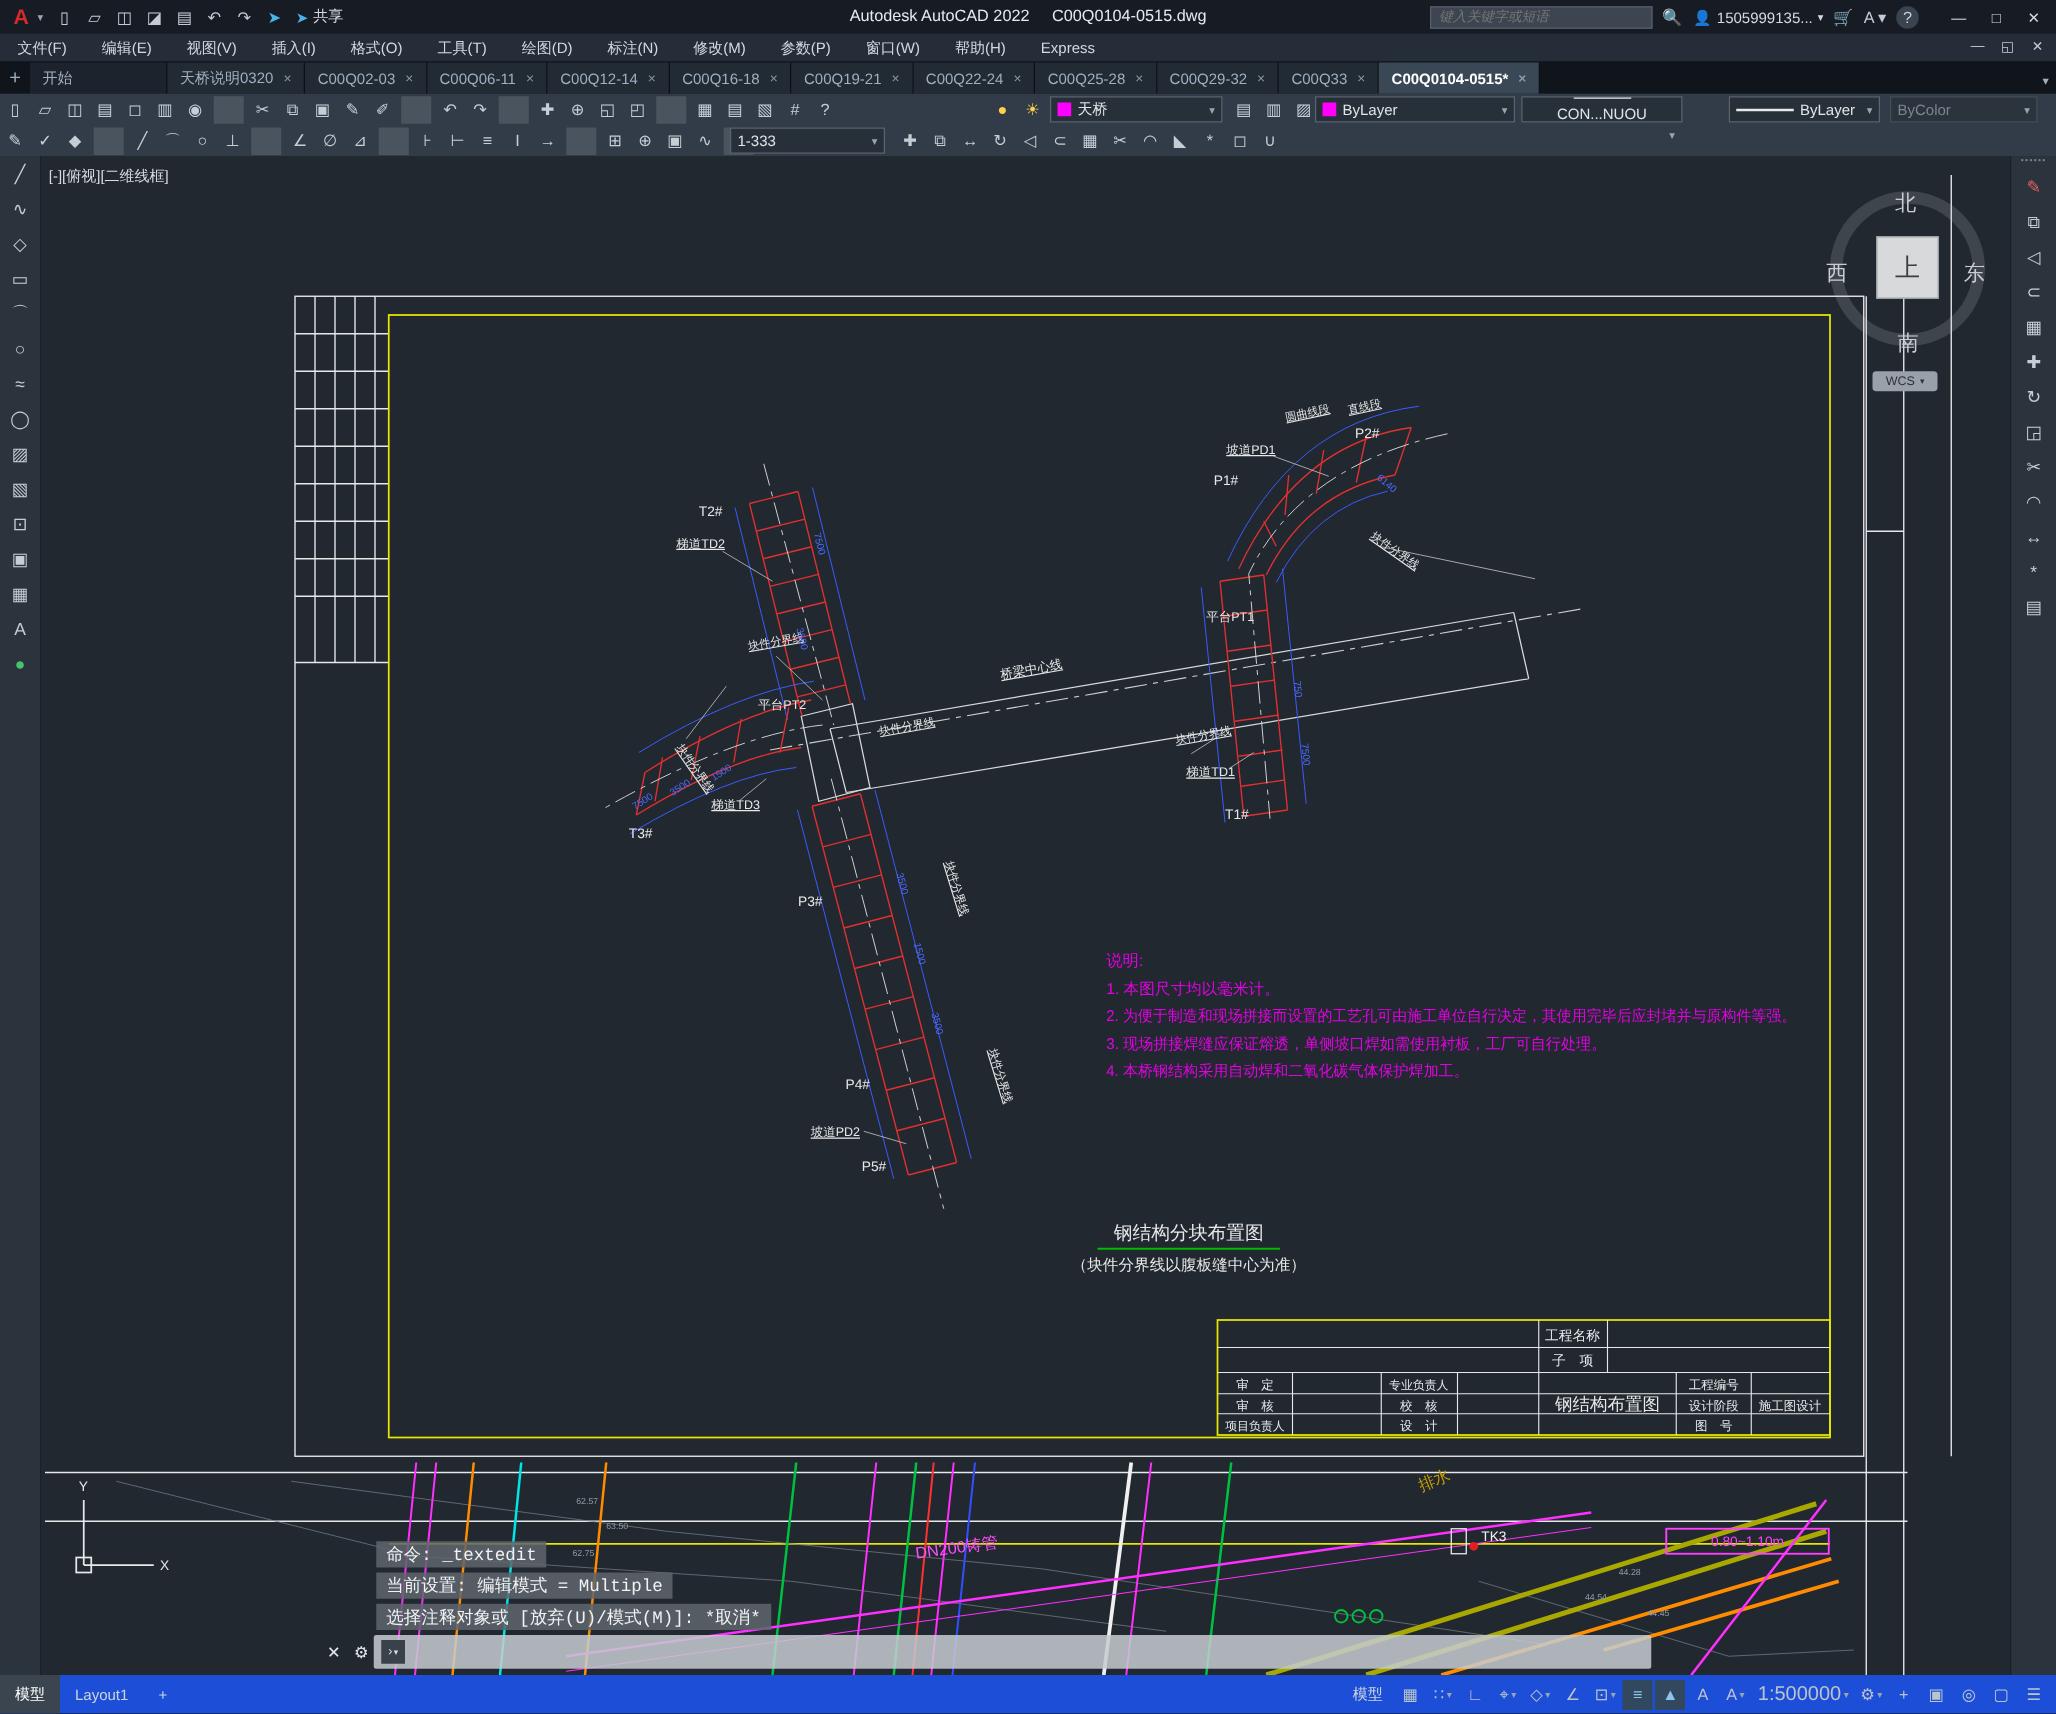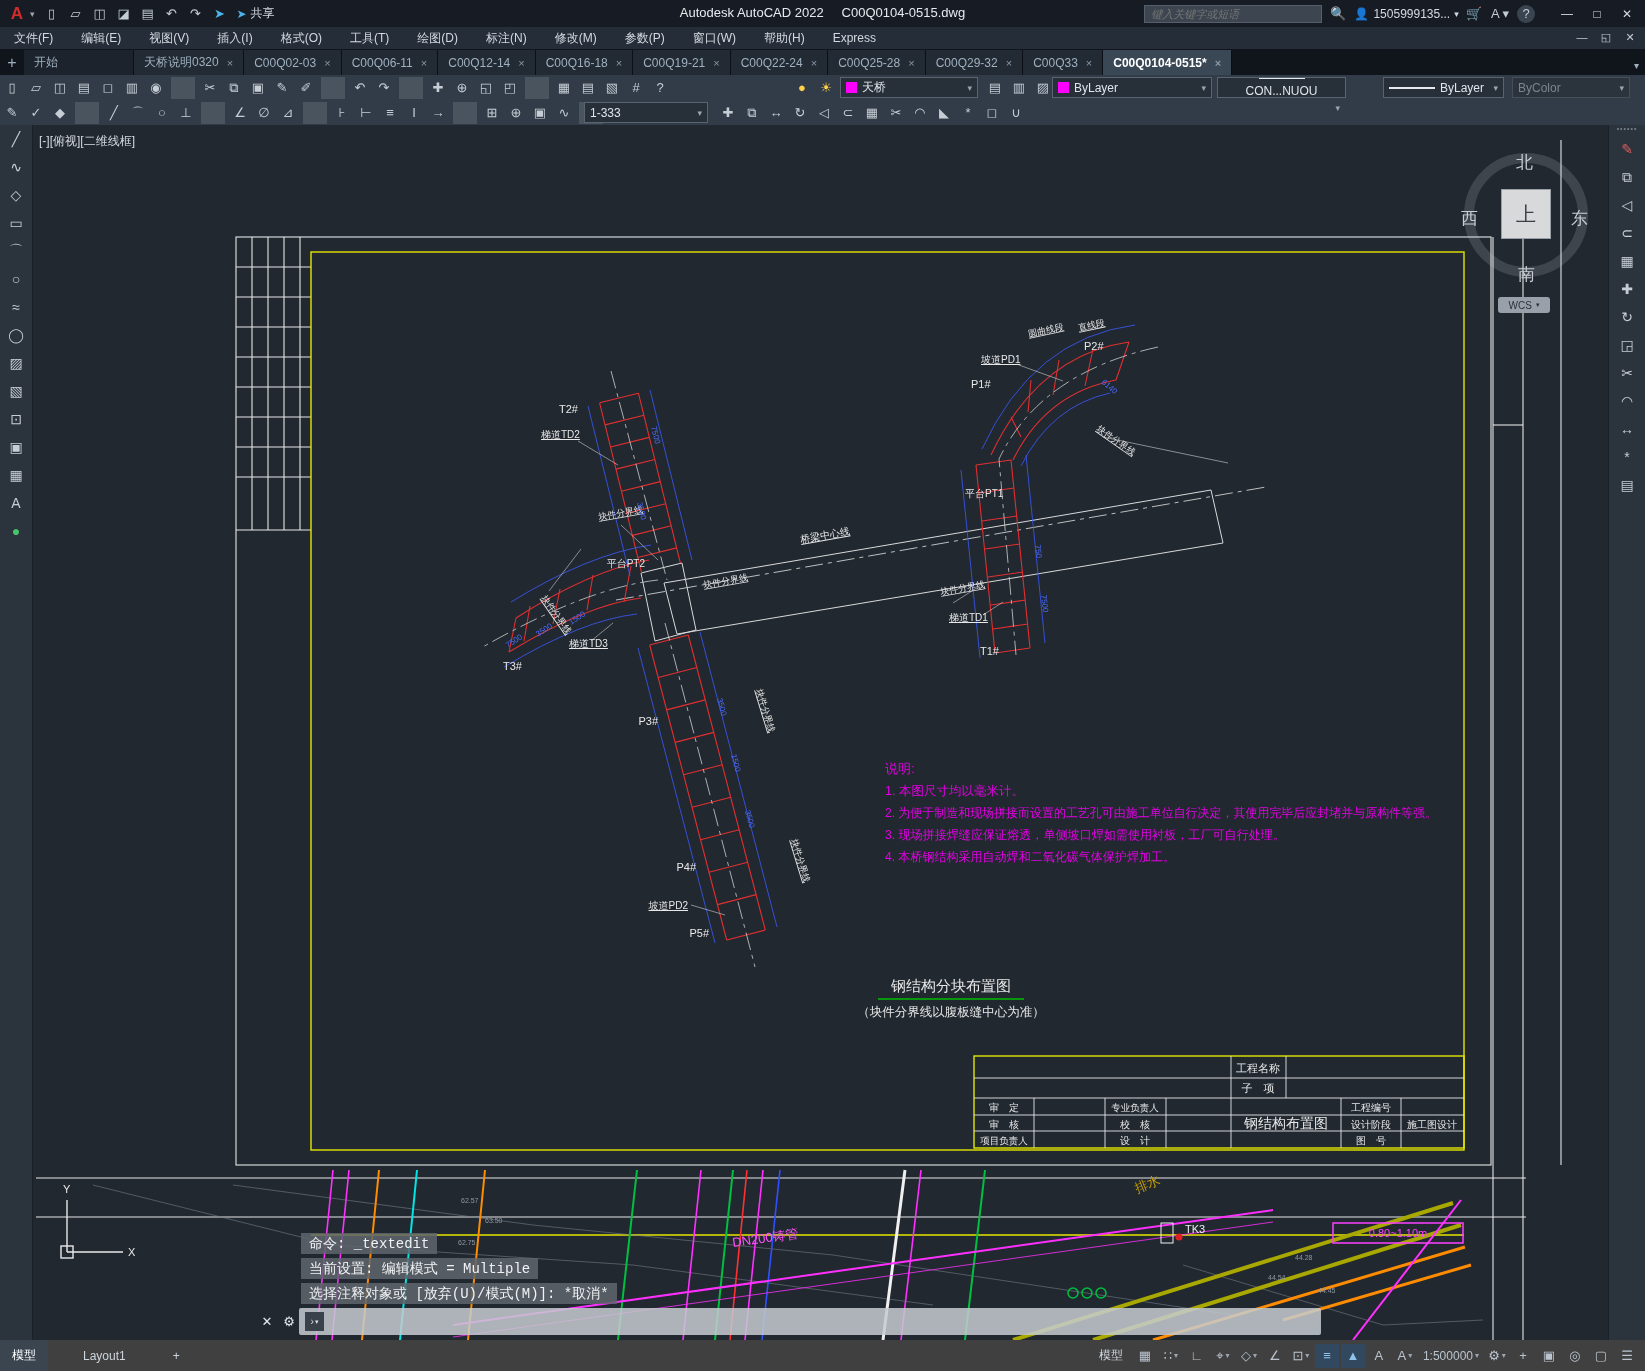--- a/index.html
+++ b/index.html
@@ -101,29 +101,29 @@
              padding:0 6px; gap:7px; }
   .cmd-left { position:absolute; top:1186px; display:flex; align-items:center; justify-content:center;
               width:20px; height:20px; color:#e3e7ea; font-size:13px; }
   .cmd-prompt-btn { width:19px; height:19px; background:#39414b; color:#d7dce1; font-size:10px;
                     display:flex; align-items:center; justify-content:center; gap:1px; }
   .cmd-input { flex:1; background:transparent; border:none; outline:none; color:#3a3f45; font-size:14px;
                font-family:"Liberation Sans",sans-serif; }
   .cmd-input::placeholder { color:#4a5057; opacity:1; }
 
   
-  .statusbar { position:absolute; left:0; top:1340px; width:1645px; height:31px; background:#404040;
-               display:flex; align-items:center; font-size:12px;gap:23px; }
+  .statusbar { position:absolute; left:0; top:1340px; width:1645px; height:31px; background:#1d4ed8;
+               display:flex; align-items:center; font-size:12px; }
   .sb-tab { height:31px; padding:0 12px; display:flex; align-items:center; color:#cdd5dd; }
   .sb-tab.active { background:#3a4document4550; background:#3a4550; color:#fff; }
   .sb-right { position:absolute; right:6px; top:0; height:31px; display:flex; align-items:center; gap:2px; }
   .sb-right .icon { min-width:24px; height:24px; display:flex; align-items:center; justify-content:center;
                     color:#bac4ce; font-size:13px; padding:0 2px; }
   .sb-right .icon.hl { background:#31485e; color:#8ec3ec; }
-  .sb-right .icon.txt { font-size:12px; padding:0 4px; }
+  .sb-right .icon.txt { font-size:16px; padding:0 4px; }
   .sb-right .icon.caret::after { content:"▾"; font-size:8px; margin-left:2px; color:#9aa5b1; }
   .sb-model { color:#cdd5dd; padding:0 8px; }
 </style>
 </head>
 <body>
 
 <div class="app">
 
   <div class="titlebar">
     <div class="logo">A</div>

